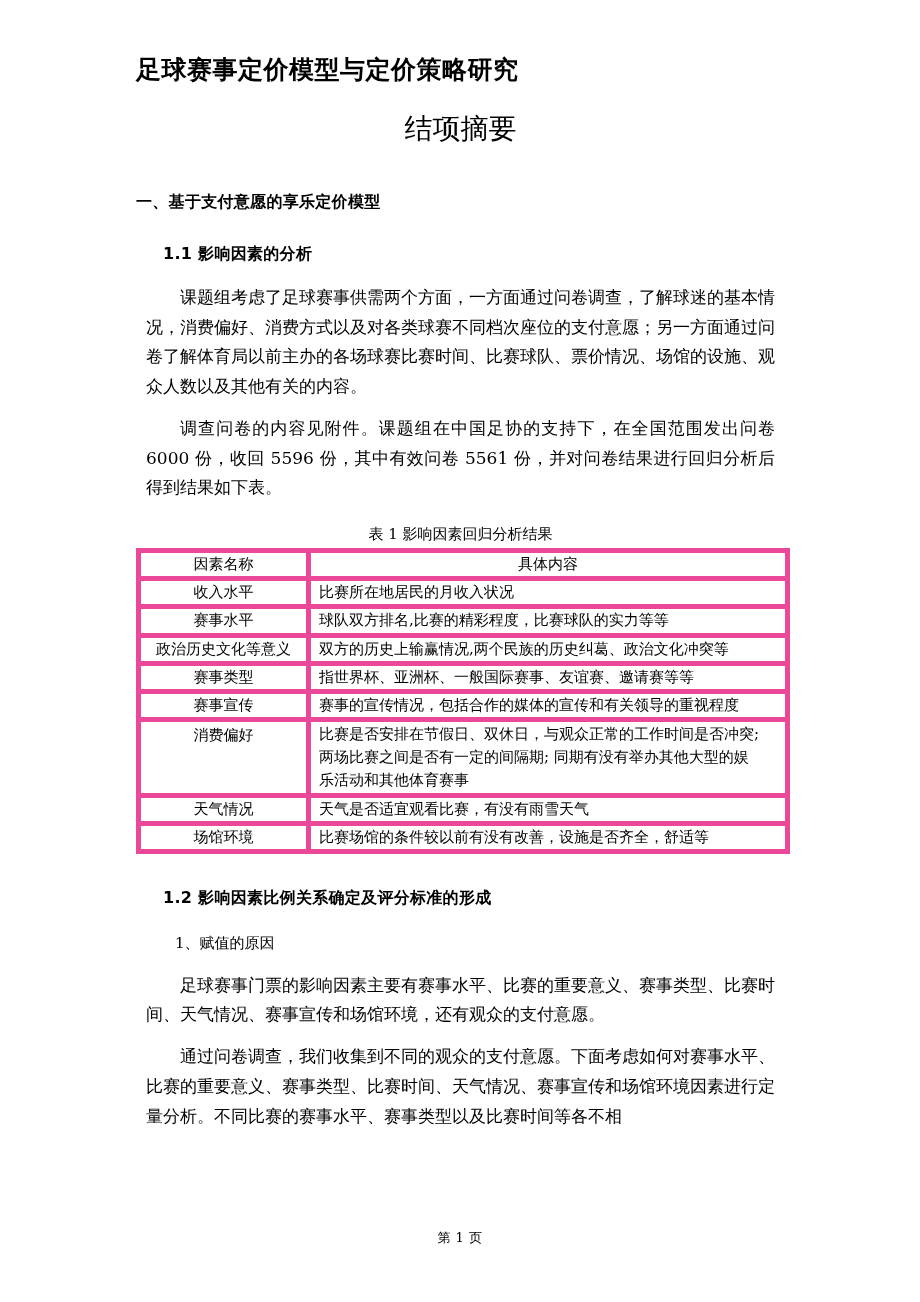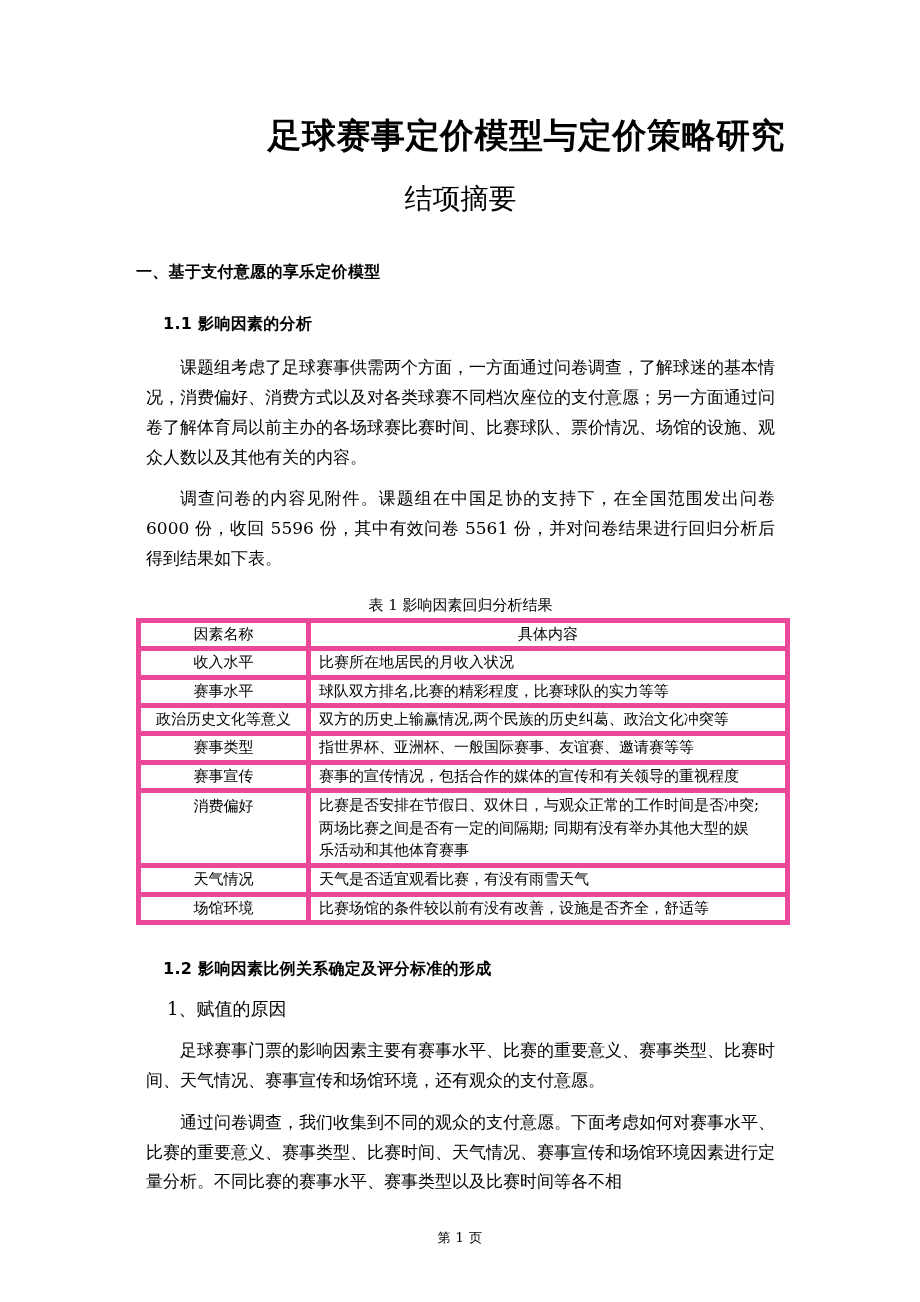--- a/index.html
+++ b/index.html
@@ -23,25 +23,25 @@
   .content {
     position: absolute;
     left: 136px;
     top: 0;
     width: 649px;
   }
 
   
   .doc-title {
     margin: 0;
-    padding-top: 116px;
-    text-align: right;
-    font-family: "DejaVu Sans", "Liberation Sans", sans-serif;
-    font-weight: bold;
-    font-size: 34px;
+    padding-top: 56px;
+    text-align: left;
+    font-family: "DejaVu Sans", "Liberation Sans", sans-serif;
+    font-weight: bold;
+    font-size: 25px;
     line-height: 1.15;
     letter-spacing: 0.5px;
   }
   .doc-subtitle {
     margin: 0;
     padding-top: 28px;
     text-align: center;
     font-family: "DejaVu Serif", "Liberation Serif", serif;
     font-weight: normal;
     font-size: 28px;
@@ -90,24 +90,24 @@
     font-size: 17px;
     line-height: 1.75;
     text-align: justify;
     text-justify: inter-ideograph;
     text-indent: 2em;
   }
   p.body.tight {
     padding-top: 2px;
   }
   p.noindent {
-    margin: 4px;
+    margin: 12px;
     padding-top: 9px;
     padding-left: 27px;
-    font-size: 18px;
+    font-size: 15px;
     line-height: 1.75;
     text-indent: 0;
   }
 
   
   .table-caption {
     margin: 0;
     padding-top: 12px;
     padding-bottom: 3px;
     text-align: center;

